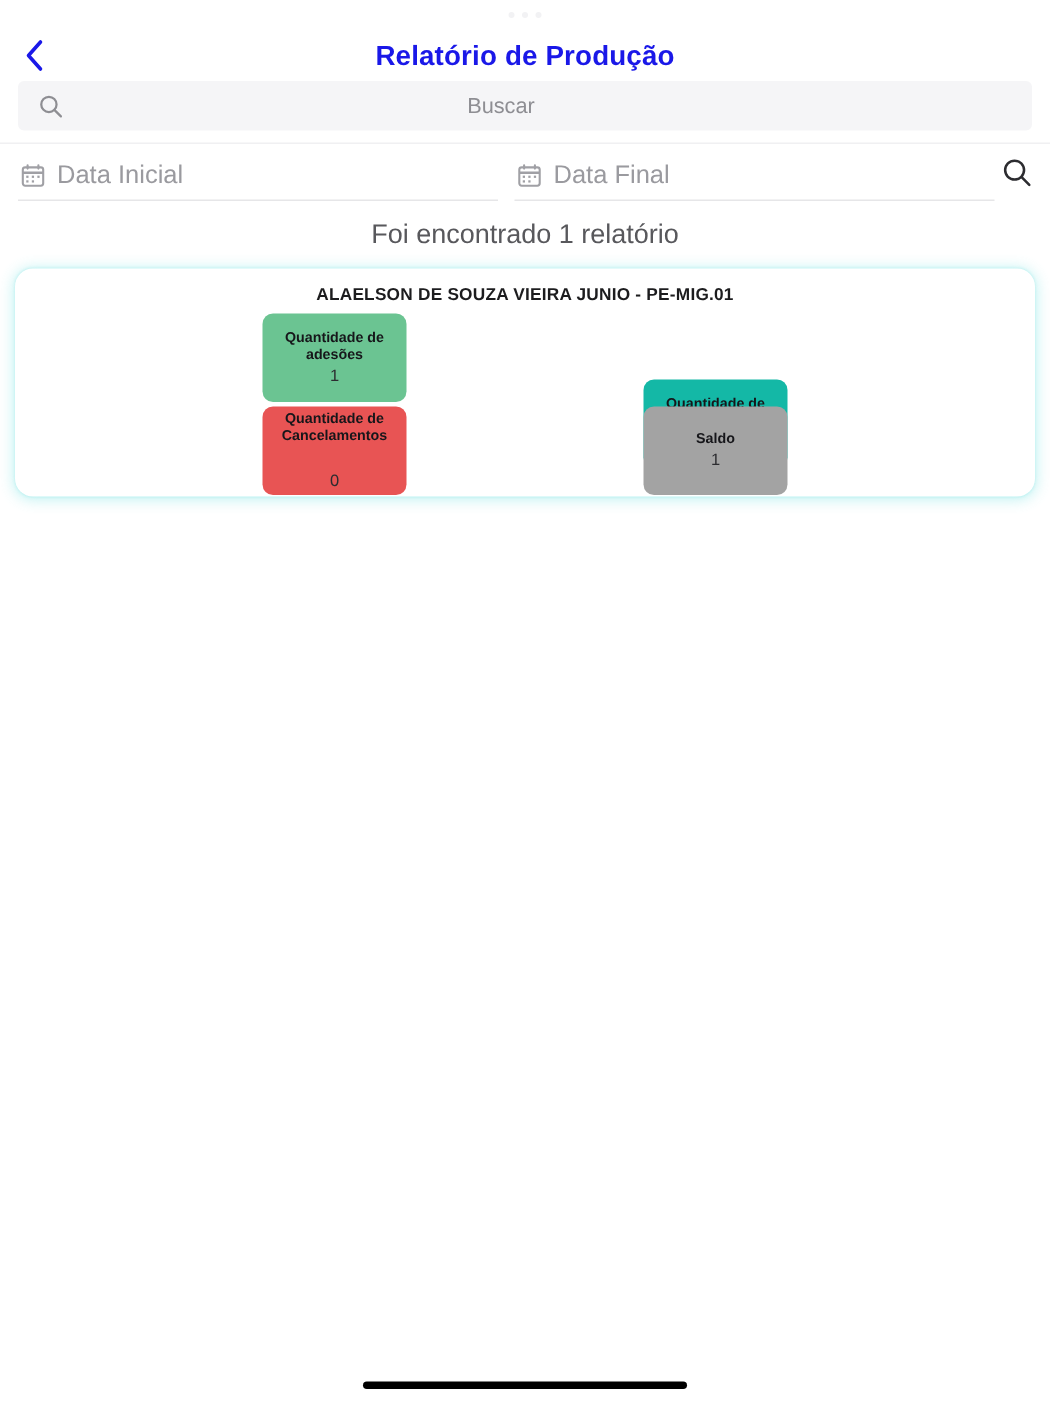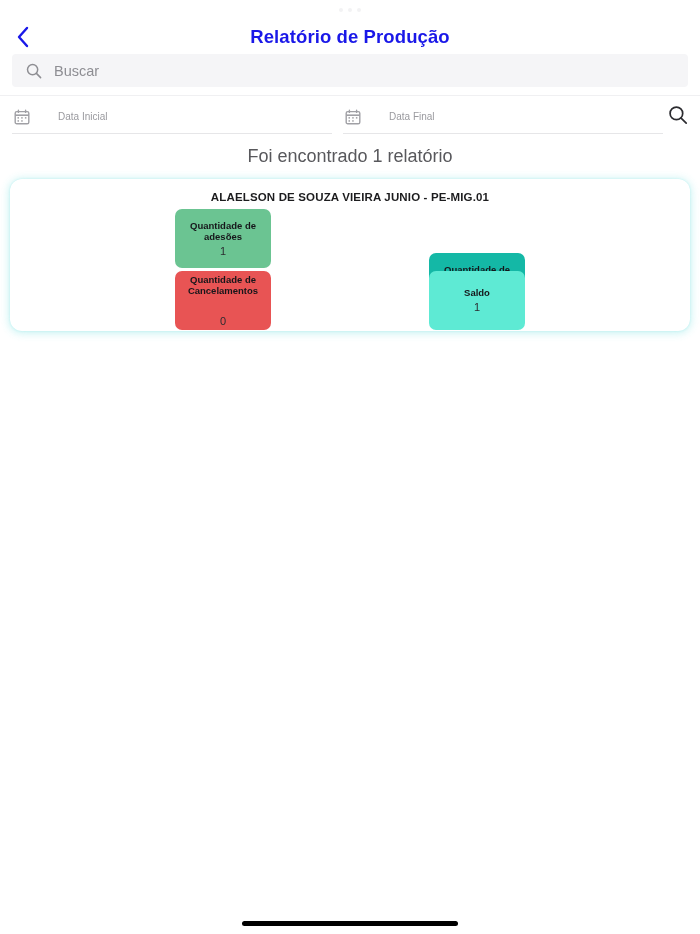--- a/index.html
+++ b/index.html
@@ -77,20 +77,21 @@
   .search-input {
     border: none;
     outline: none;
     background: transparent;
     font-family: "Liberation Sans", sans-serif;
     font-size: 14.5px;
     color: #4a4a4a;
     margin-left: 10px;
     width: 560px;
     height: 28px;
+    text-align: center;
   }
   .search-input::placeholder { color: #8e8e93; }
 
   
   .under-search-line {
     position: absolute;
     left: 0; top: 95px;
     width: 700px; height: 1px;
     background: #f0f0f2;
   }
@@ -108,23 +109,23 @@
     display: flex;
     align-items: center;
     border-bottom: 1px solid #e6e6e8;
   }
   .date-field.first { left: 12px; width: 320px; }
   .date-field.second { left: 343px; width: 320px; }
   .date-field .cal-ic { width: 16px; height: 16px; flex: 0 0 16px; margin-left: 2px; }
   .date-input {
     border: none; outline: none; background: transparent;
     font-family: "Liberation Sans", sans-serif;
-    font-size: 10px;
+    font-size: 17px;
     color: #000000;
-    margin-left: 28px;
+    margin-left: 8px;
     width: 260px;
     height: 26px;
   }
   .date-input::placeholder { color: #9a9a9f; }
   .date-search-btn {
     position: absolute;
     left: 666px; top: 5px;
     width: 24px; height: 24px;
     display: flex; align-items: center; justify-content: center;
     cursor: pointer;
@@ -297,21 +298,21 @@
       <div class="metric pos-tr" style="background: #14b8a6; margin-top: 44px;">
         <div class="m-label">Quantidade de reintegrações</div>
         <div class="m-value">0</div>
       </div>
 
       <div class="metric pos-bl" style="background: rgb(232, 84, 84); gap: 16px;">
         <div class="m-label">Quantidade de Cancelamentos</div>
         <div class="m-value">0</div>
       </div>
 
-      <div class="metric pos-br" style="background: #5eead4;">
+      <div class="metric pos-br" style="background: #a3a3a3;">
         <div class="m-label">Saldo</div>
         <div class="m-value">1</div>
       </div>
 
     </div>
   </div>
 
   <div class="home-indicator"></div>
 
 </div>

